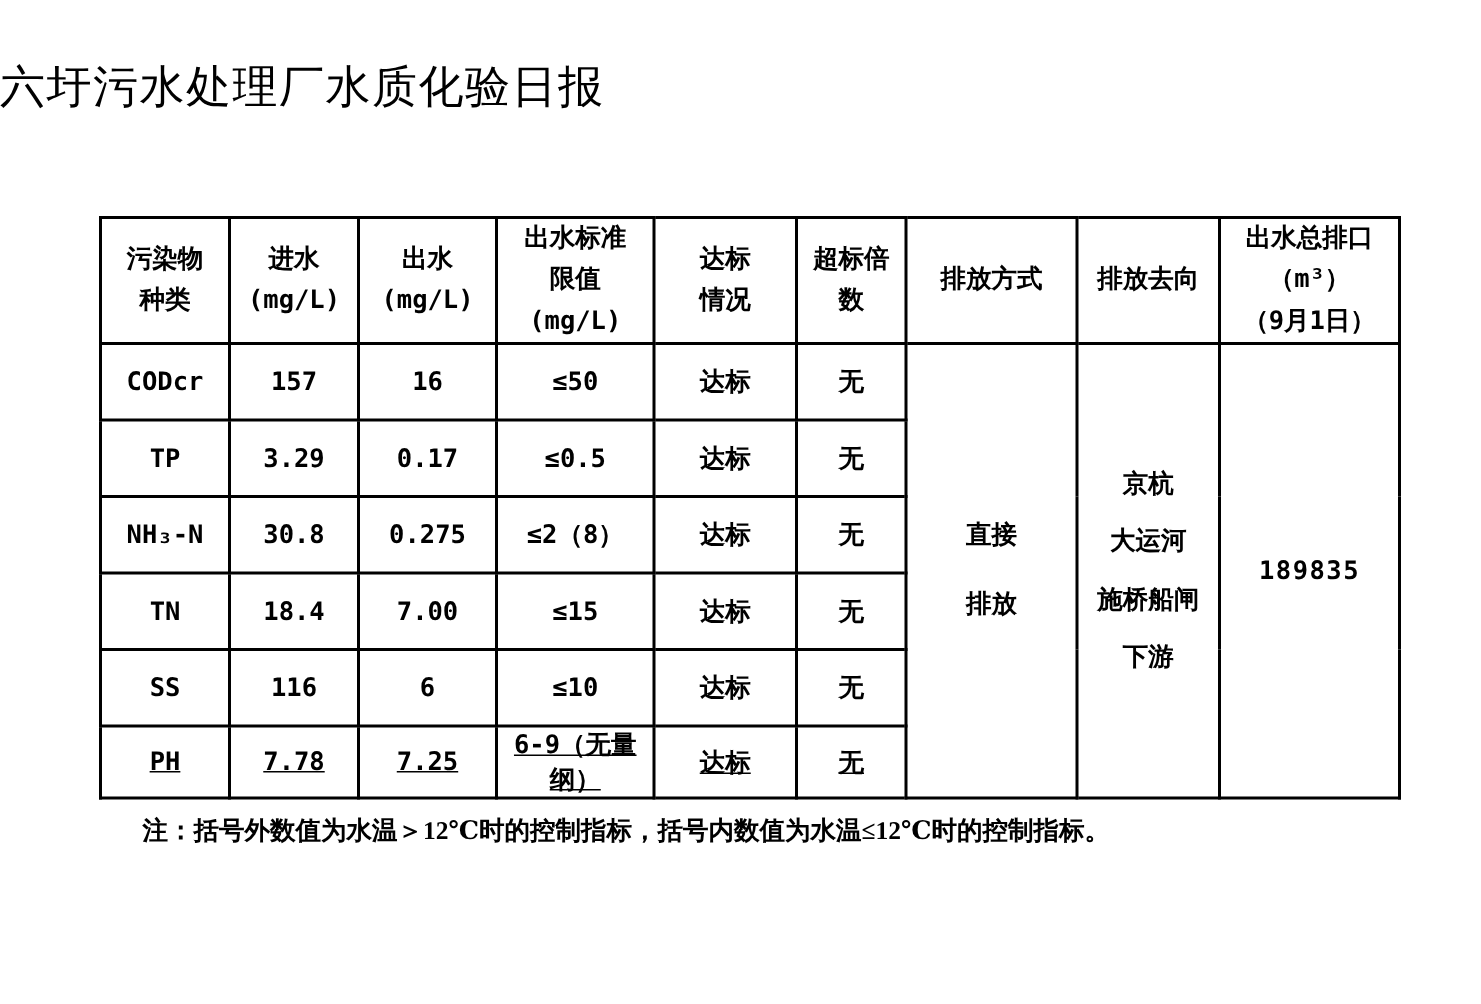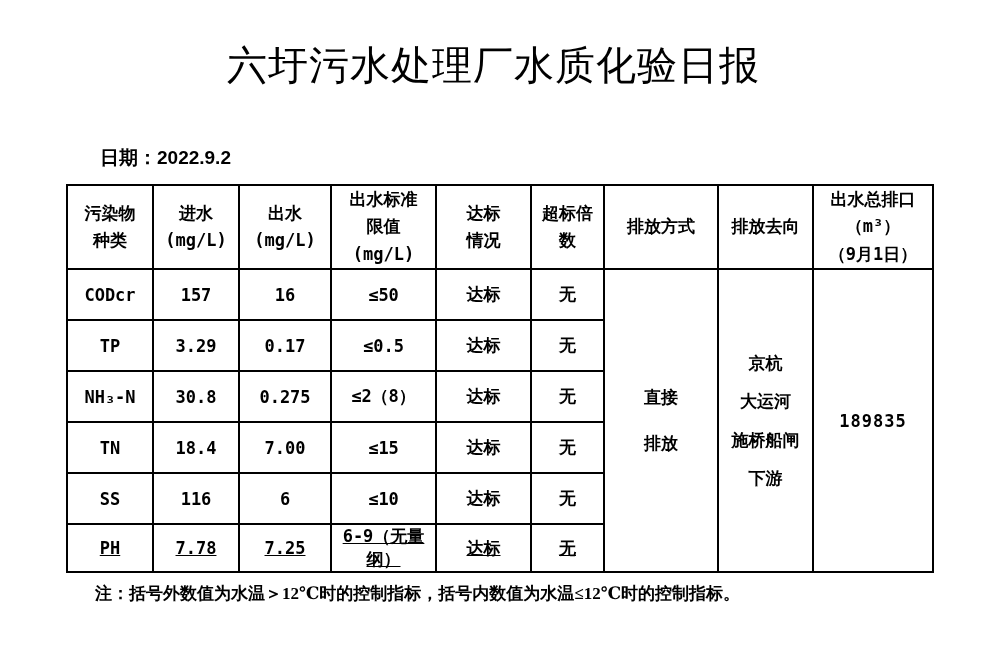--- a/index.html
+++ b/index.html
@@ -9,22 +9,22 @@
   }
   body {
     width: 987px;
     height: 669px;
     overflow: hidden;
     color: #000;
     font-family: "Liberation Serif", "DejaVu Serif", serif;
   }
   .page-title {
     margin-top: 38px;
-    text-align: center;
-    font-size: 40px;
+    text-align: left;
+    font-size: 30px;
     font-weight: 400;
     letter-spacing: 1px;
     font-family: "Liberation Serif", "DejaVu Serif", serif;
   }
   .meta-row {
     display: flex;
     justify-content: space-between;
     align-items: baseline;
     margin: 52px 80px 0 100px;
   }
@@ -76,21 +76,20 @@
     font-weight: bold;
     font-family: "Liberation Serif", "DejaVu Serif", serif;
   }
 </style>
 </head>
 <body>
 
 <div class="page-title">六圩污水处理厂水质化验日报</div>
 
 <div class="meta-row">
-  <div class="report-date">日期：2022.9.2</div>
 </div>
 
 <table class="report">
   <colgroup>
     <col style="width:86px">
       <col style="width:86px">
       <col style="width:92px">
     <col style="width:105px">
       <col style="width:95px">
       <col style="width:73px">

